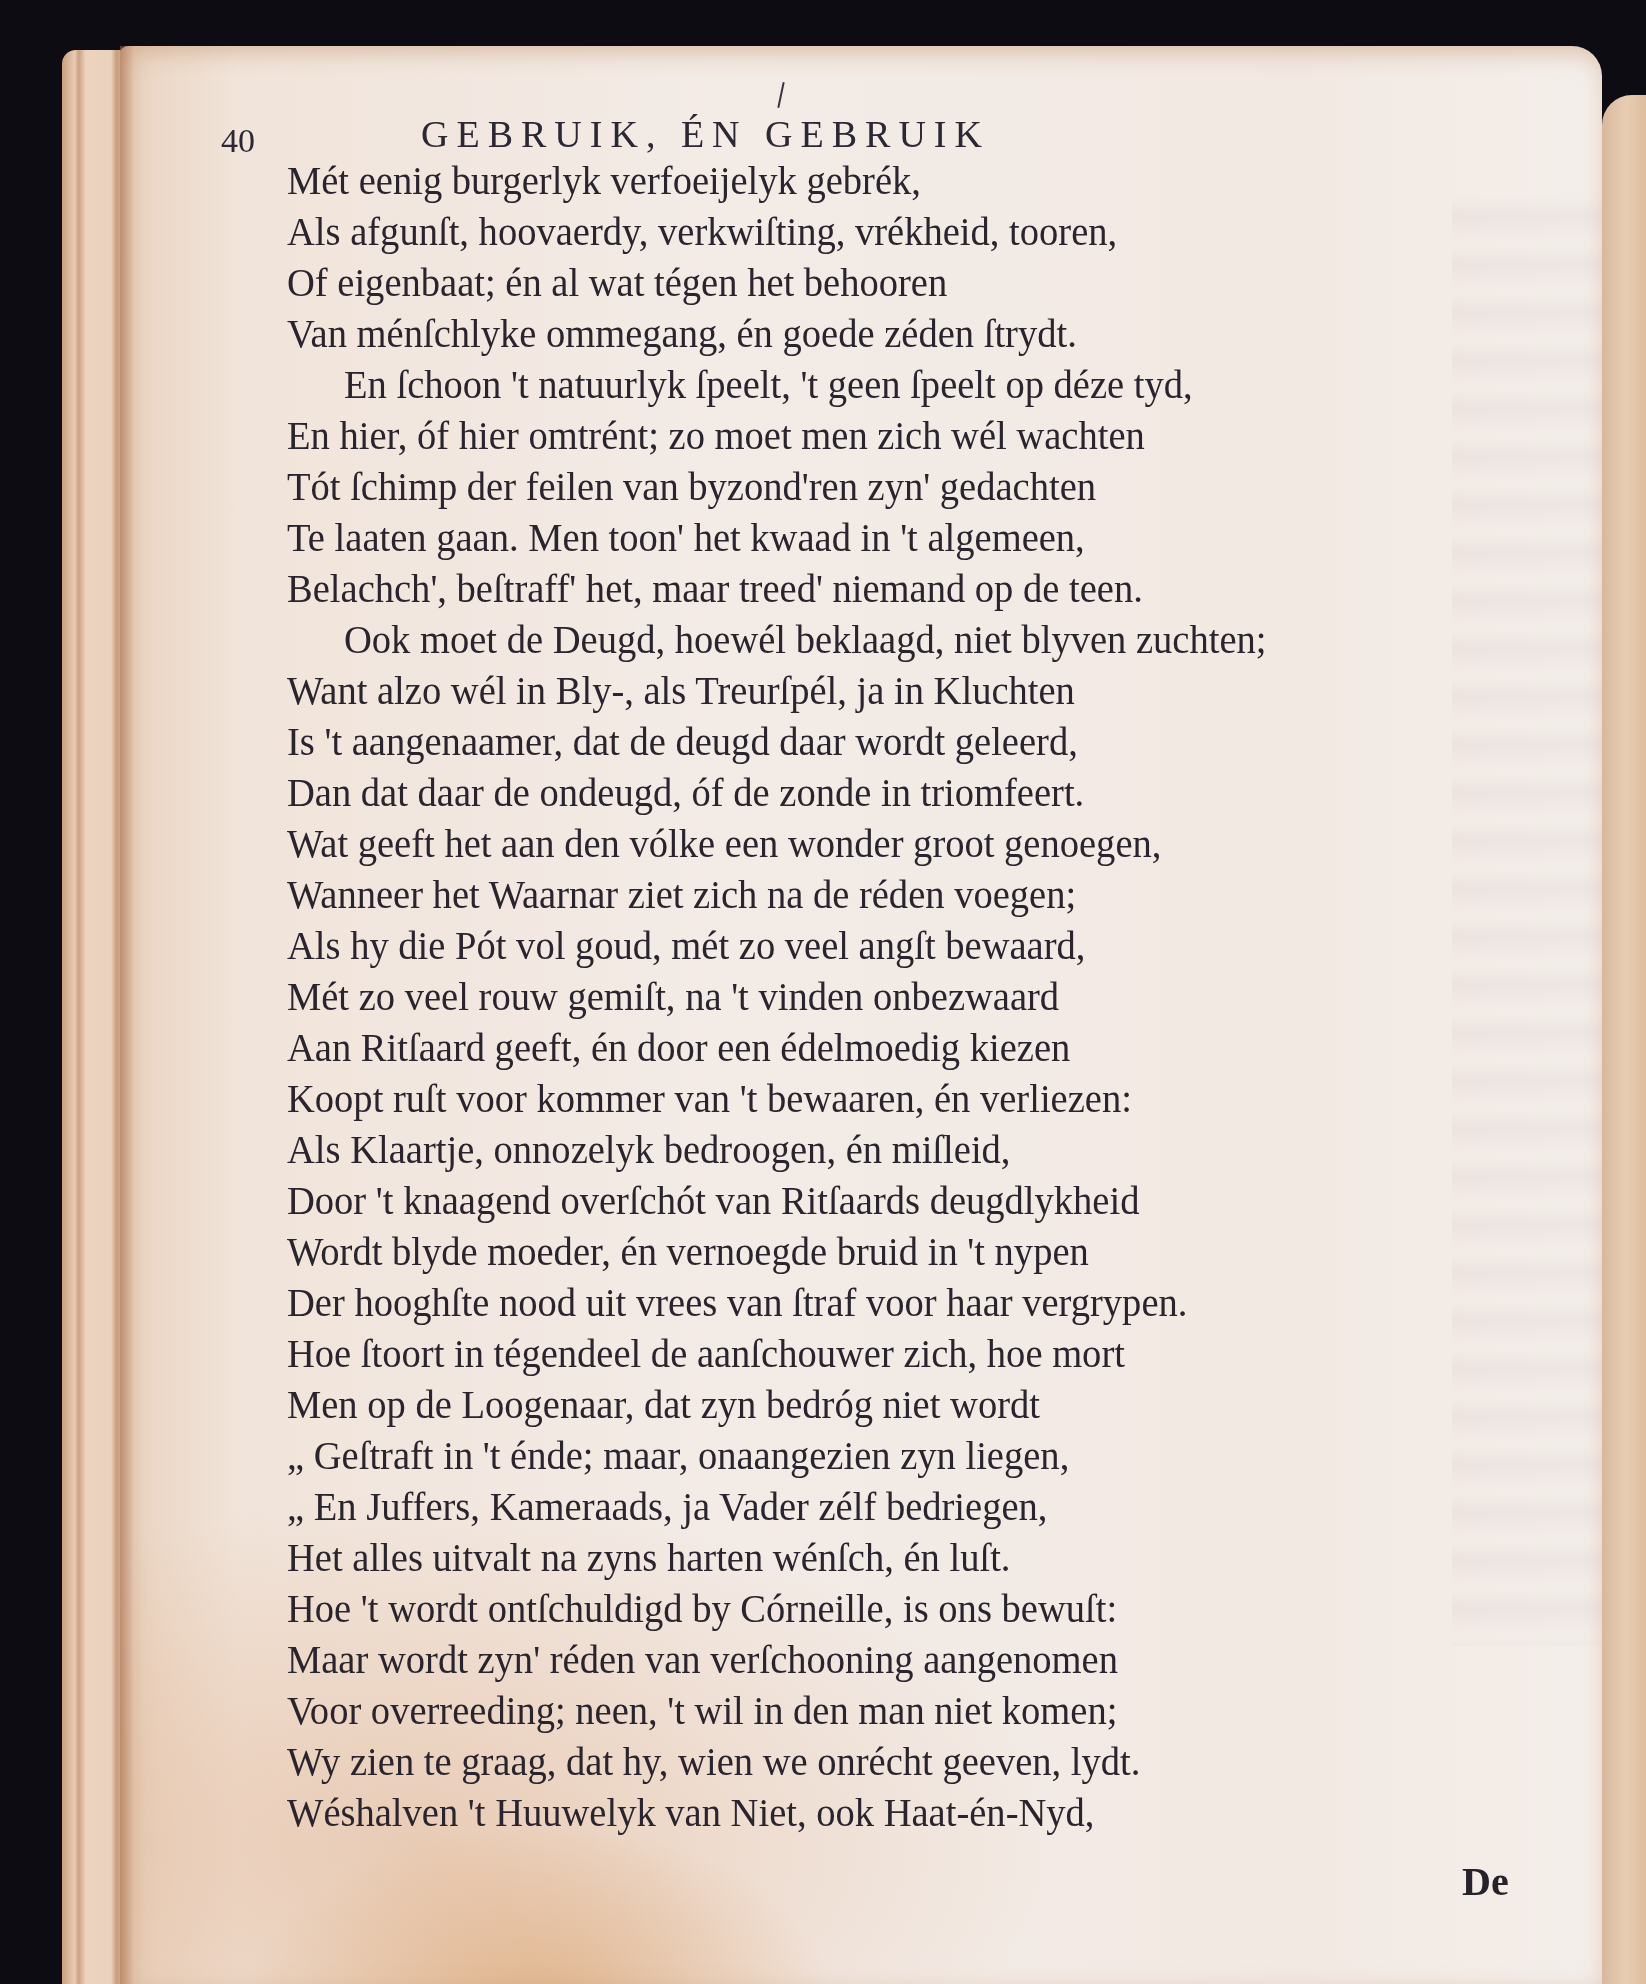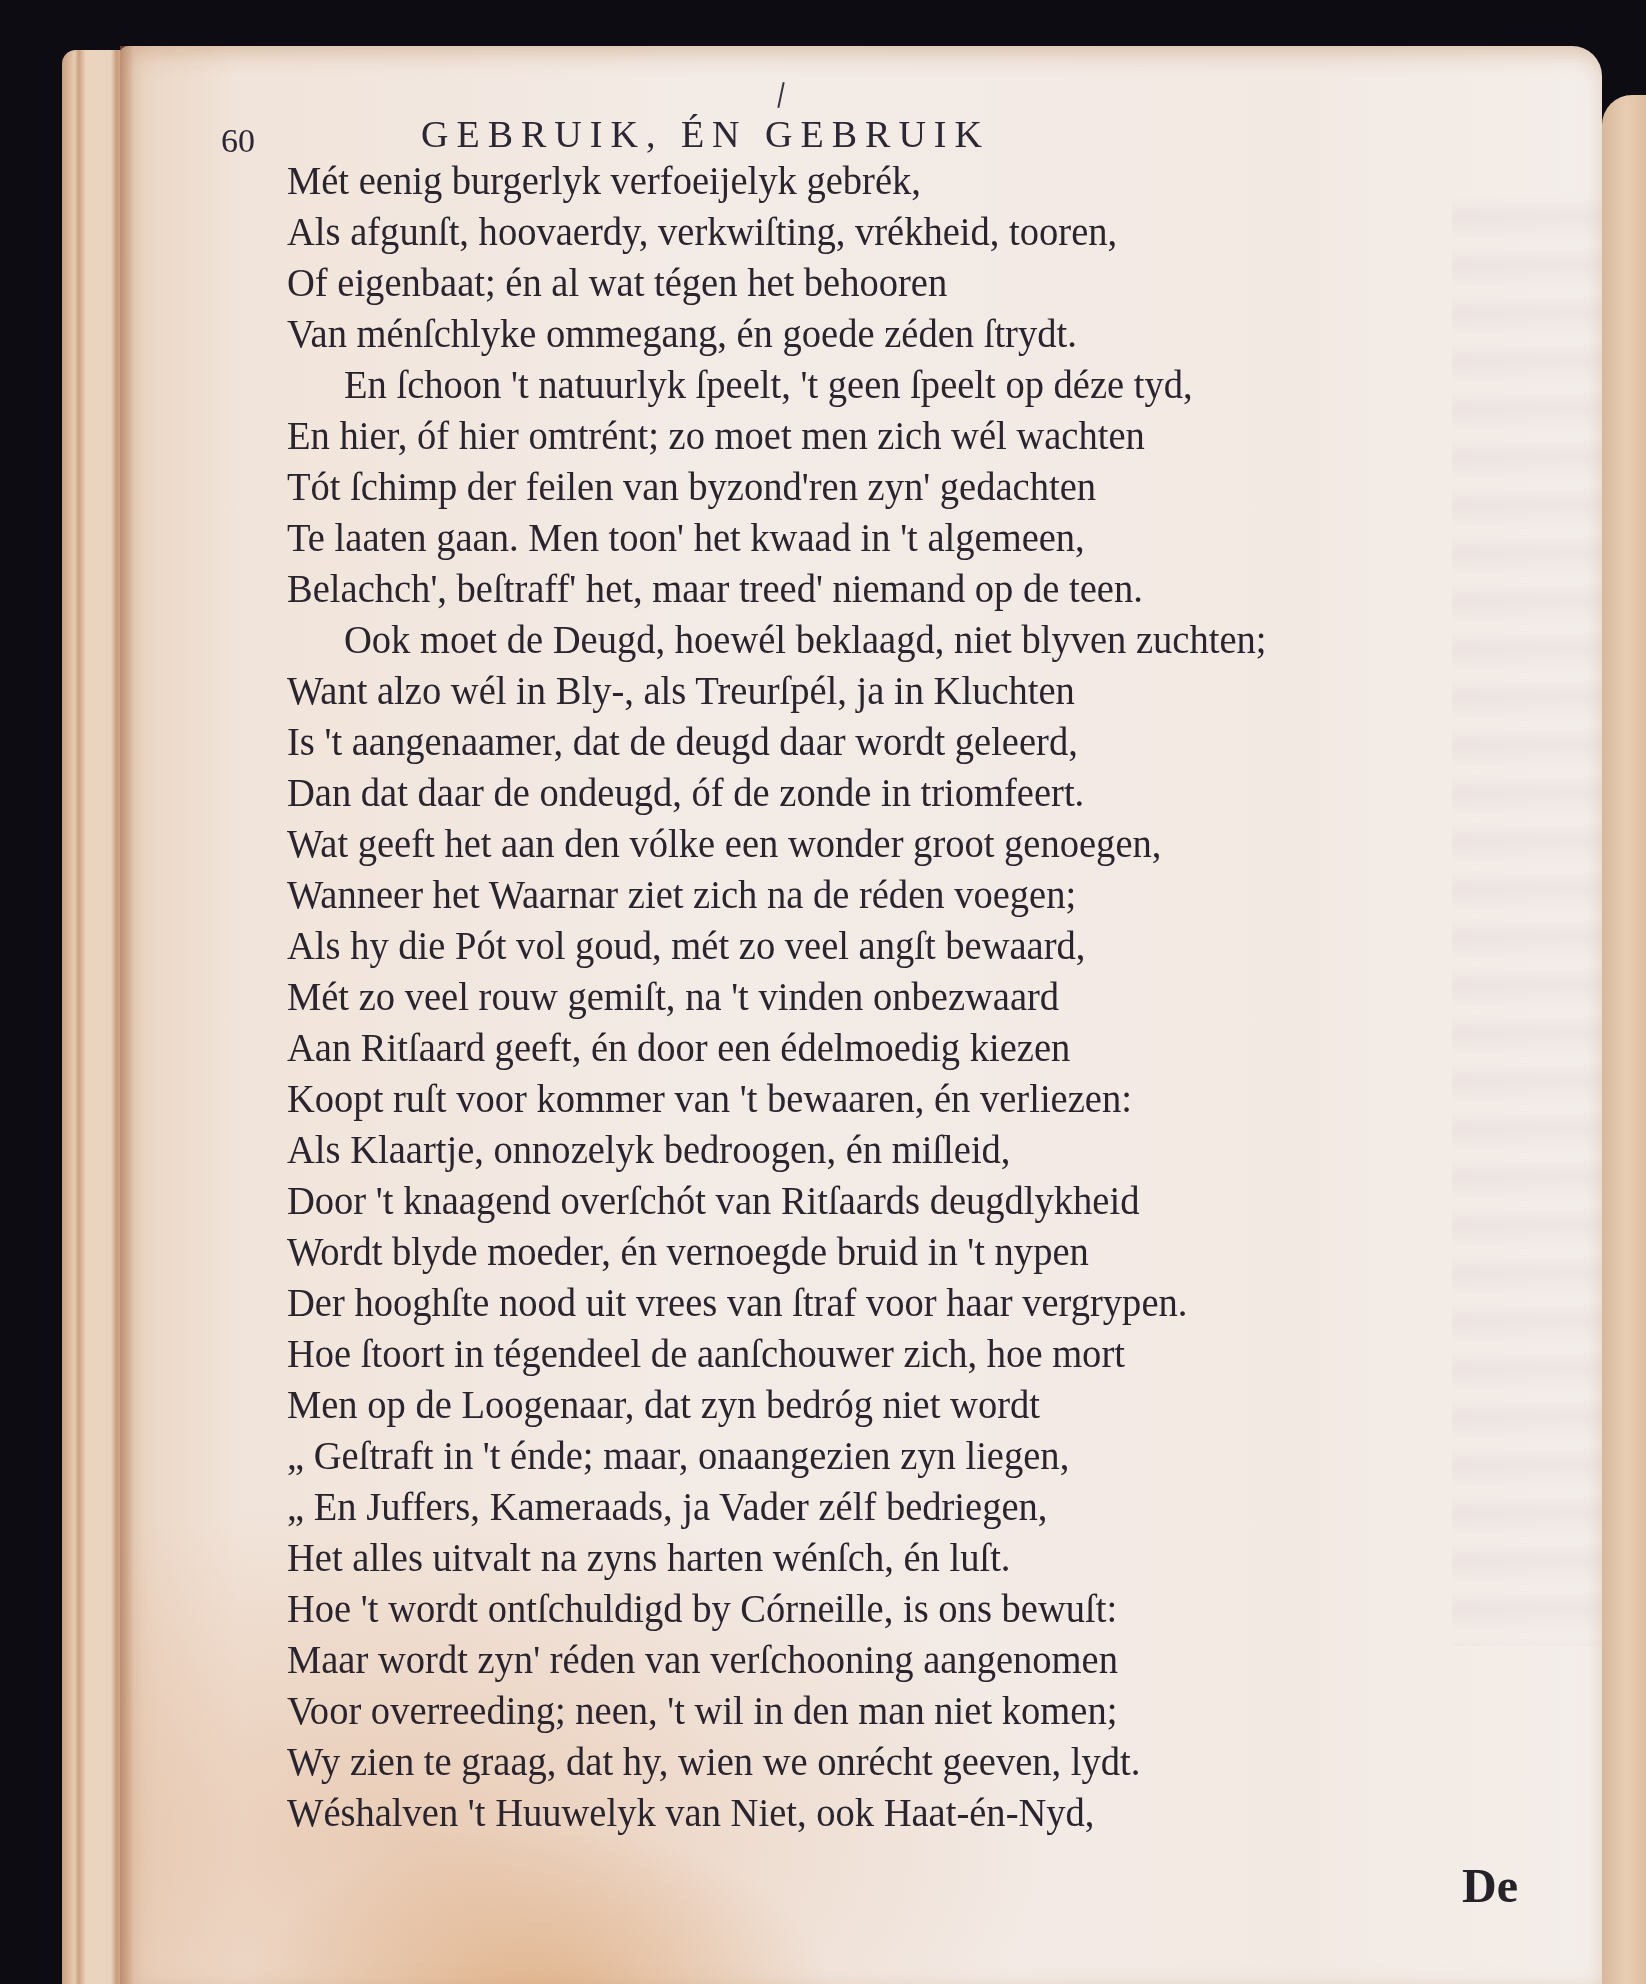--- a/index.html
+++ b/index.html
@@ -105,21 +105,21 @@
       color: #29242e;
       transform: scaleX(0.94);
       transform-origin: left center;
     }
     .verse-line.indent { left: 57px; }
     .catchword {
       position: absolute;
       left: 1462px;
       top: 1858px;
       font-family: "Liberation Serif", "DejaVu Serif", serif;
-      font-size: 48px;
+      font-size: 40px;
       font-weight: bold;
       color: #26222a;
     }
     .bleed {
       position: absolute;
       right: 0;
       top: 150px;
       width: 150px;
       height: 1450px;
       background: repeating-linear-gradient(180deg, rgba(180,160,170,0) 0px, rgba(180,160,170,0.10) 20px, rgba(180,160,170,0) 48px);
@@ -132,21 +132,21 @@
 <div class="scene">
   <div class="page-edges"></div>
   <div class="next-page"></div>
 
   <div class="page">
     <div class="page-shadow-left"></div>
     <div class="bleed"></div>
   </div>
 
   <div class="tick-mark"></div>
-  <div class="page-number">60</div>
+  <div class="page-number">40</div>
   <div class="running-head">GEBRUIK, ÉN GEBRUIK</div>
 
   <div class="text-block" id="verse" style="left:287px; top:0;">
     <div class="verse-line" style="top:160px">Mét eenig burgerlyk verfoeijelyk gebrék,</div>
     <div class="verse-line" style="top:211px">Als afgunſt, hoovaerdy, verkwiſting, vrékheid, tooren,</div>
     <div class="verse-line" style="top:262px">Of eigenbaat; én al wat tégen het behooren</div>
     <div class="verse-line" style="top:313px">Van ménſchlyke ommegang, én goede zéden ſtrydt.</div>
     <div class="verse-line indent" style="top:364px">En ſchoon 't natuurlyk ſpeelt, 't geen ſpeelt op déze tyd,</div>
     <div class="verse-line" style="top:415px">En hier, óf hier omtrént; zo moet men zich wél wachten</div>
     <div class="verse-line" style="top:466px">Tót ſchimp der feilen van byzond'ren zyn' gedachten</div>

